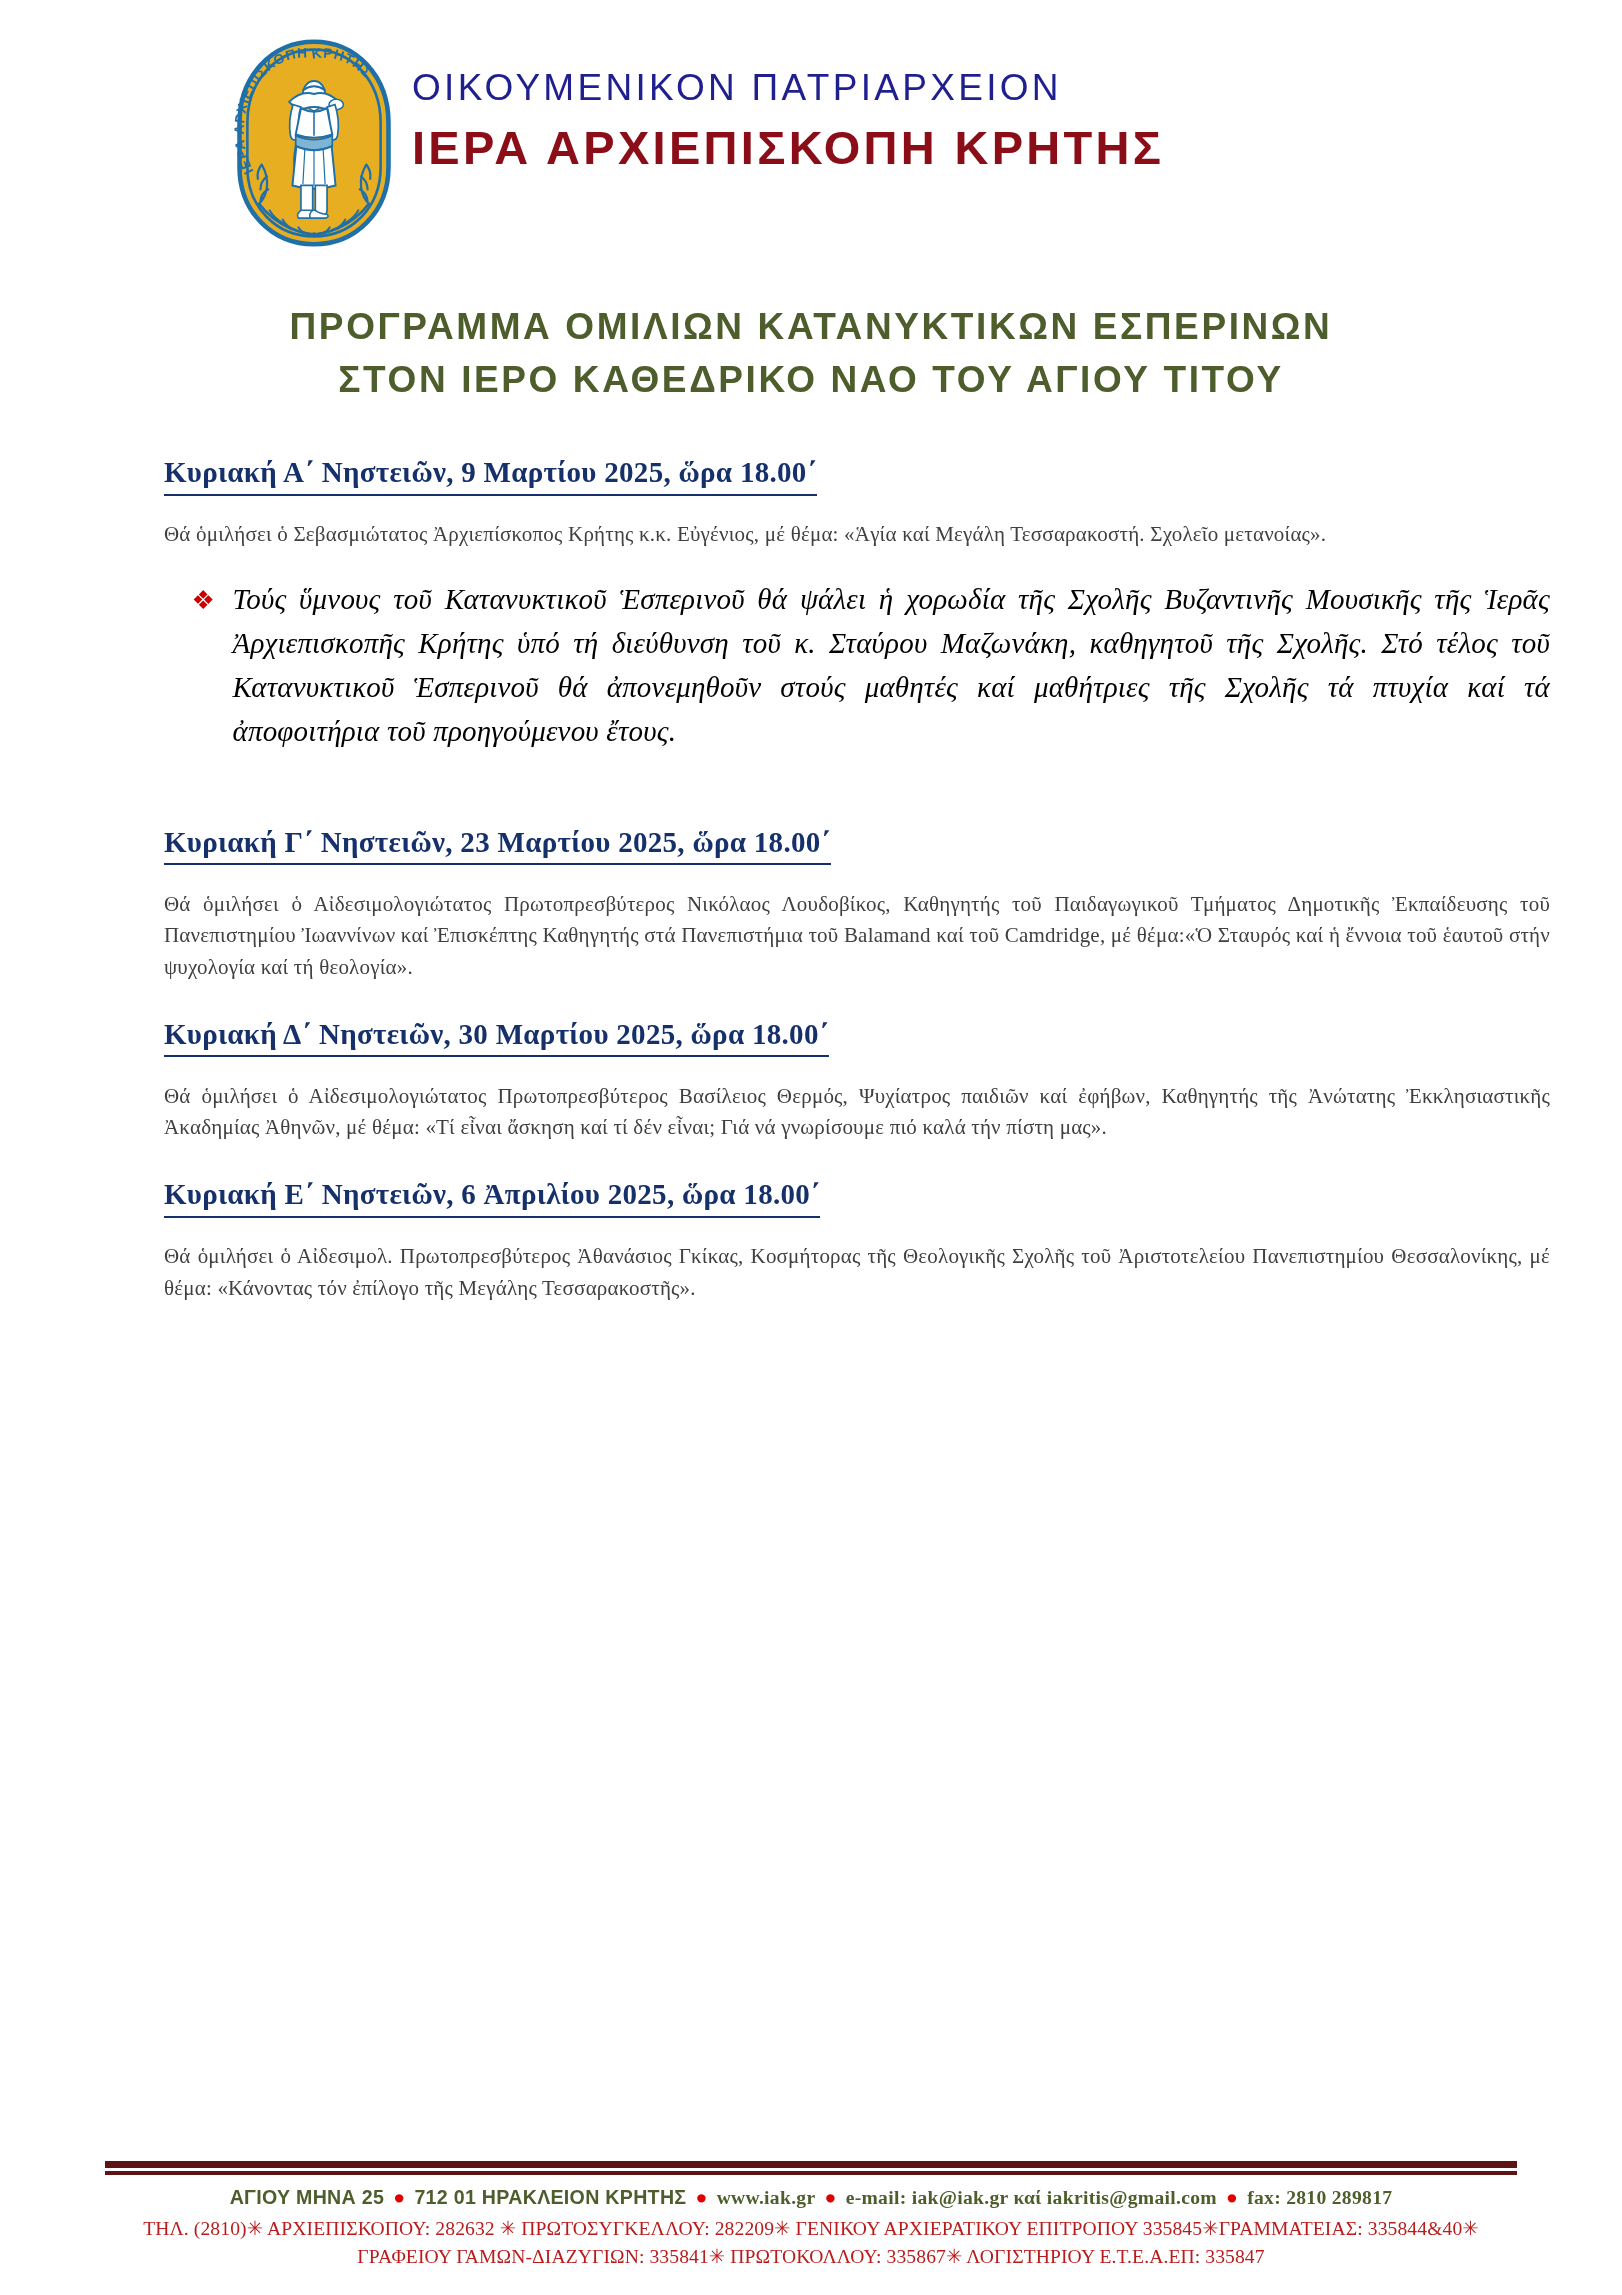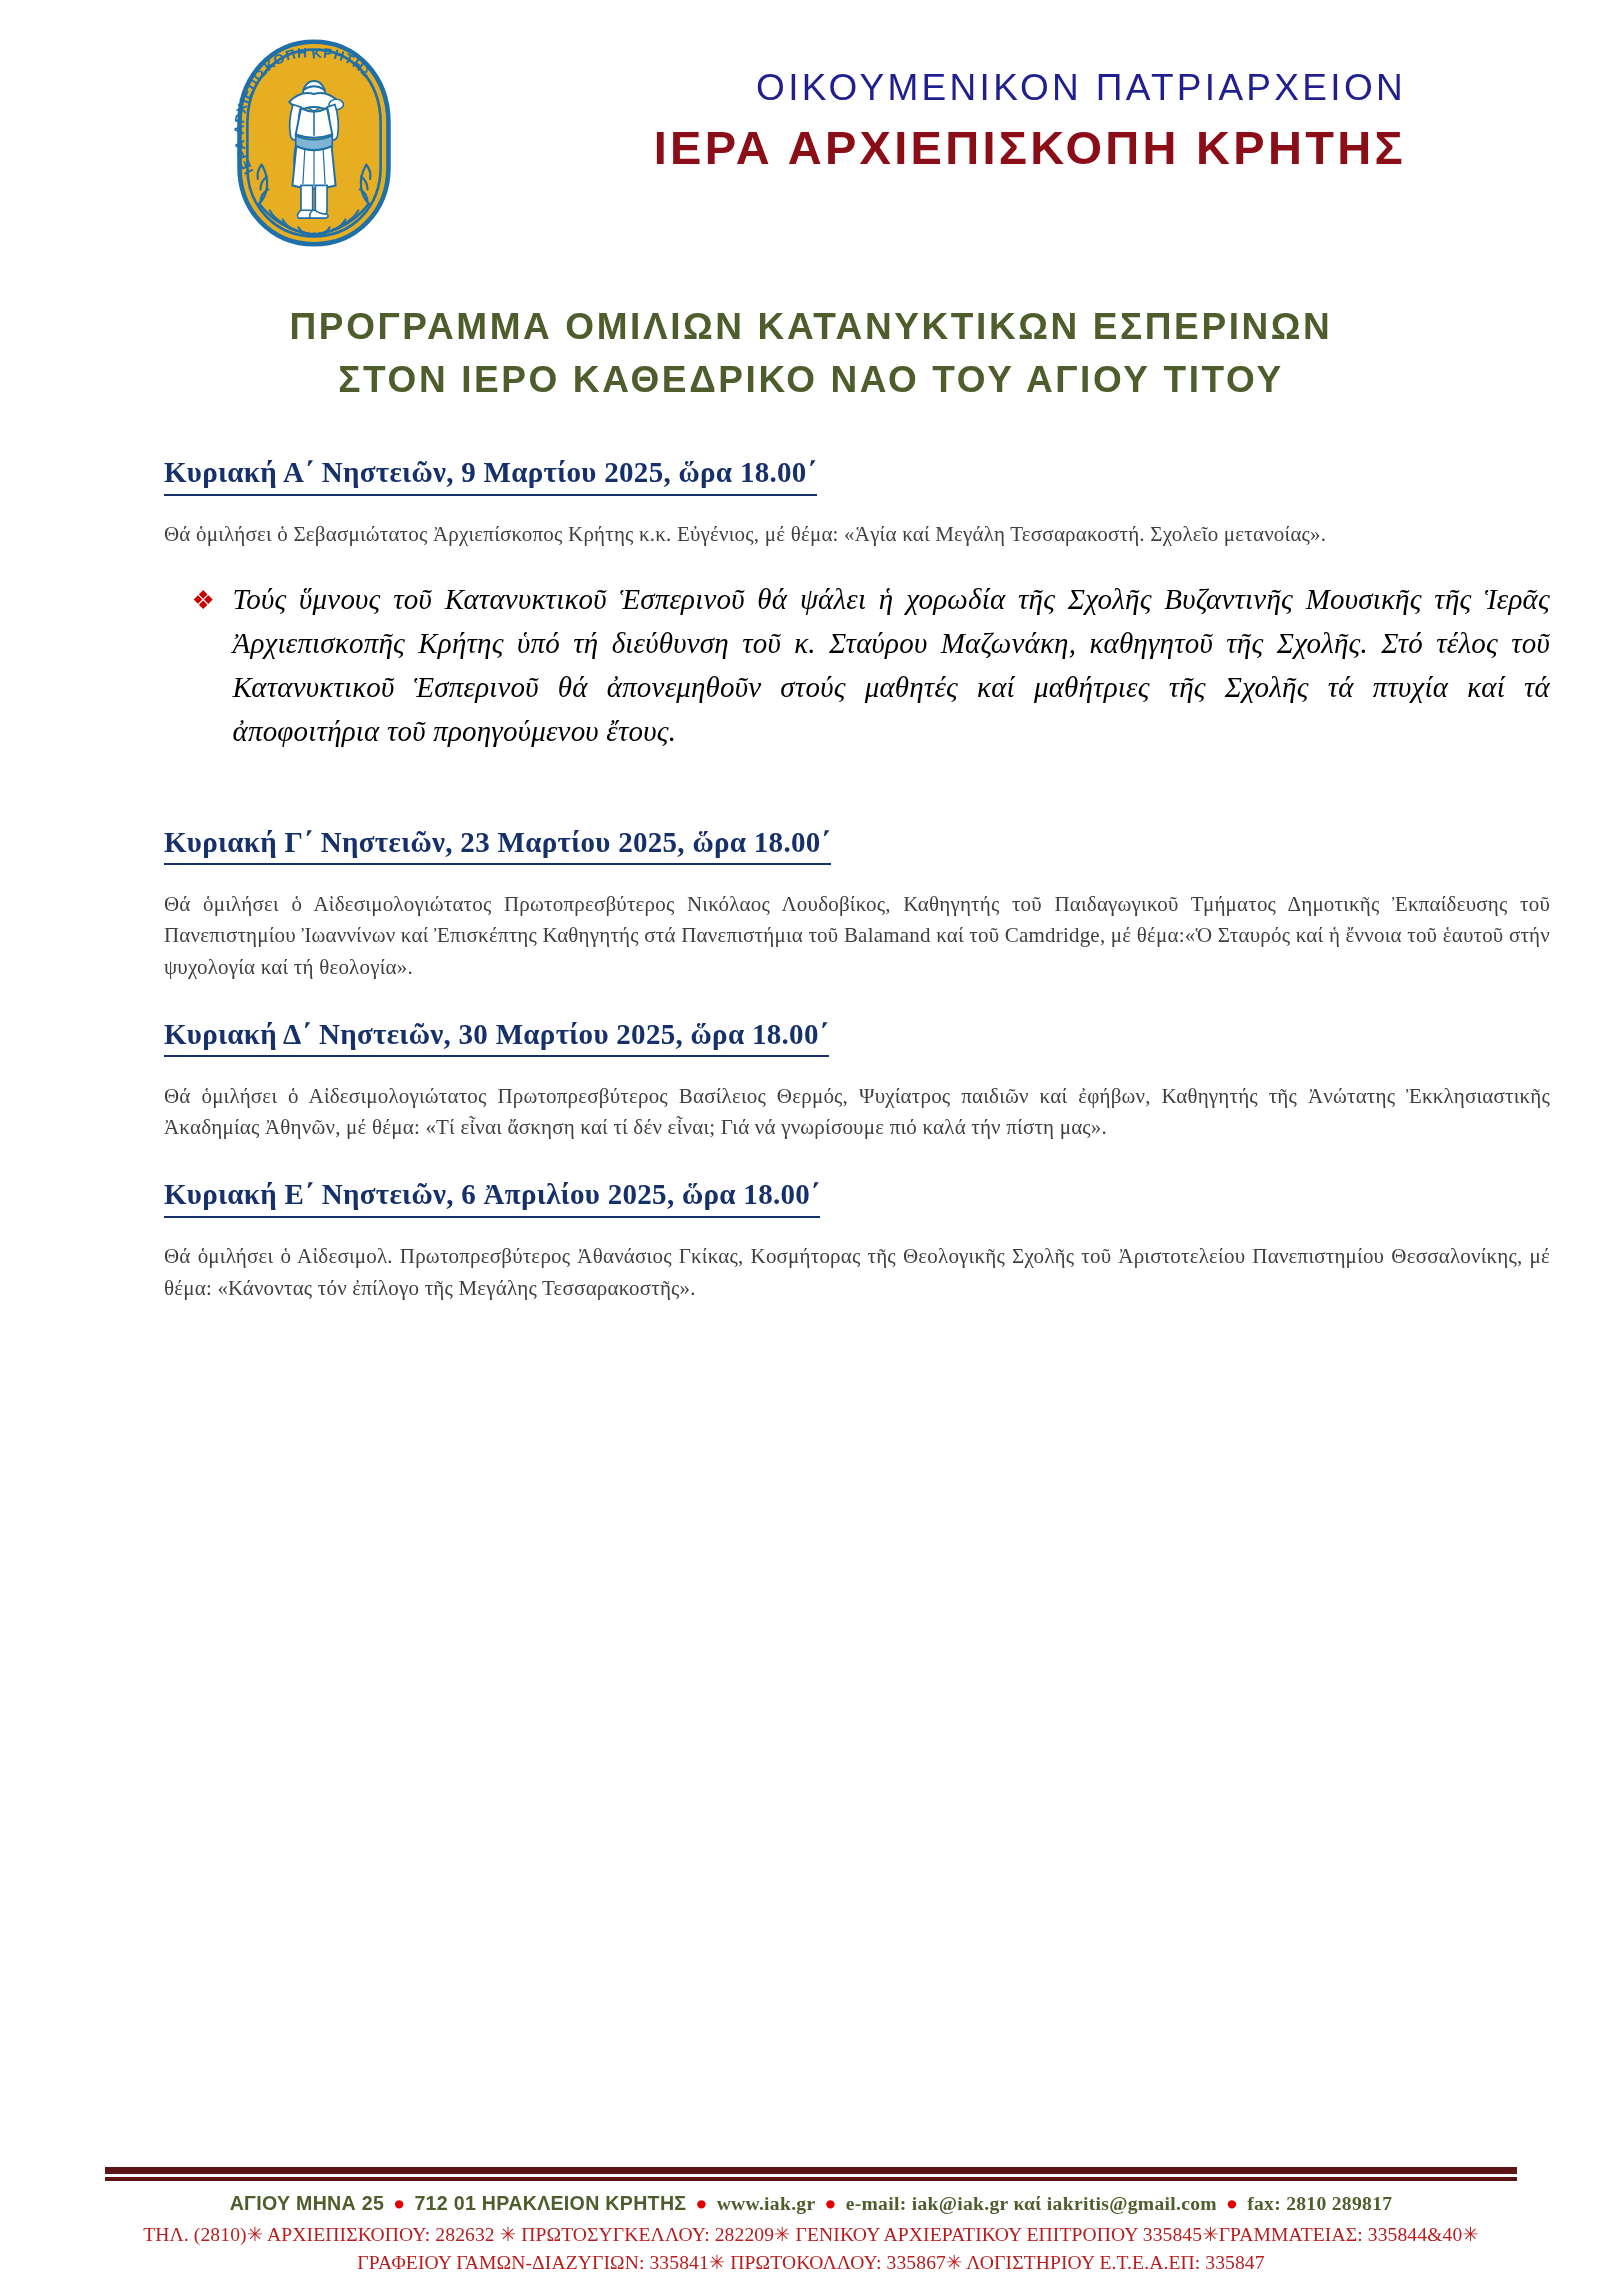--- a/index.html
+++ b/index.html
@@ -39,21 +39,21 @@
     display: flex;
     align-items: flex-start;
     justify-content: center;
     padding-top: 17px;
   }
 
   .logo-svg { display: block; }
 
   .header-titles {
     flex: 1 1 auto;
-    text-align: right;
+    text-align: left;
     padding-top: 46px;
     padding-right: 216px;
   }
 
   .title-patriarch {
     color: #1f1f8f;
     font-family: "Liberation Sans", "DejaVu Sans", sans-serif;
     font-size: 37px;
     letter-spacing: 3.3px;
     font-weight: 400;
@@ -146,21 +146,21 @@
   }
 
   .sec-gap-lg { height: 38px; }
   .sec-gap-md { height: 30px; }
 
   
   .footer {
     position: absolute;
     left: 0;
     right: 0;
-    bottom: 19px;
+    bottom: 25px;
     padding: 0 105px;
     text-align: center;
   }
 
   .rule-thick {
     height: 7.2px;
     background: #5e1414;
     margin: 0 0 3.3px 0;
   }
   .rule-thin {

